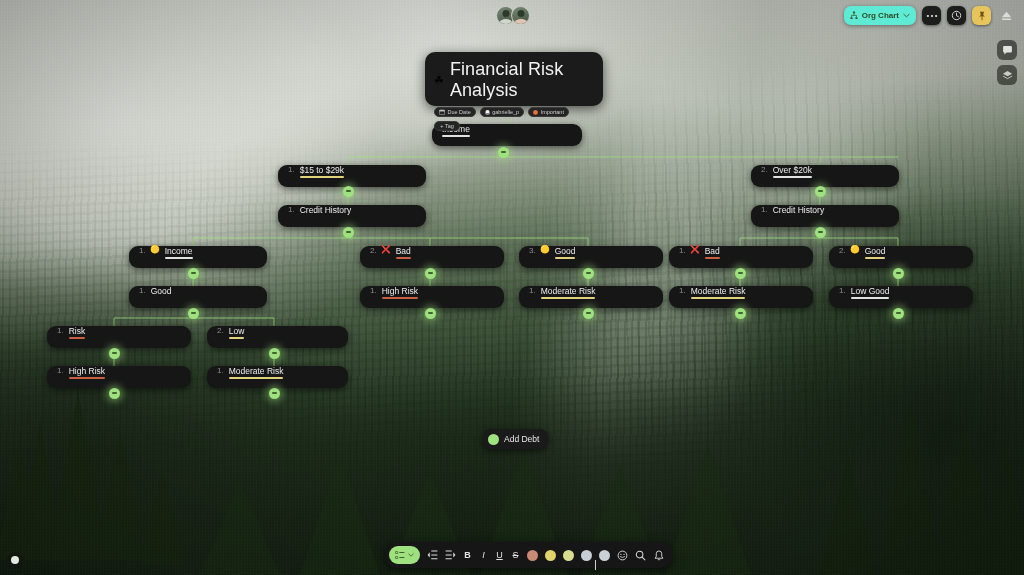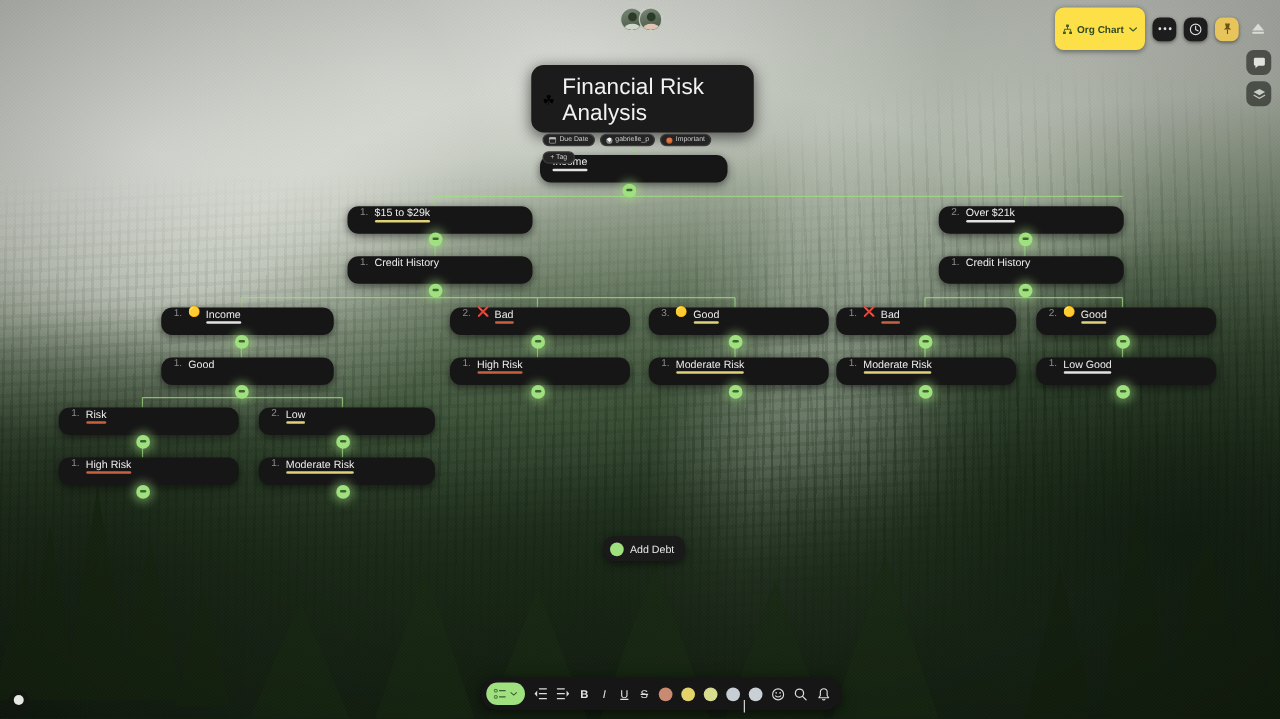--- a/index.html
+++ b/index.html
@@ -109,21 +109,21 @@
     width:7px; height:7px; border-radius:50%; background:#2c3a2a;
   }
   .av::after {
     content:""; position:absolute; left:50%; bottom:-3px; transform:translateX(-50%);
     width:13px; height:8px; border-radius:50% 50% 0 0; background:#cfd6cb;
   }
   .av.a2::after { background:#e2c4b4; }
 
   #tb-right { position:absolute; right:8px; top:6px; display:flex; align-items:center; gap:6px; }
   .org-pill {
-    height:34px; border-radius:7px; background:#fde047;
+    height:19px; border-radius:7px; background:#5eead4;
     display:flex; align-items:center; gap:4px; padding:0 6px;
     box-shadow:0 1px 4px rgba(0,0,0,.4);
   }
   .org-label { font-size:8px; color:#2f4a24; font-weight:600; }
   .rt-btn {
     width:19px; height:19px; border-radius:6px; background:#1d1d1d;
     display:flex; align-items:center; justify-content:center;
     box-shadow:0 1px 3px rgba(0,0,0,.5);
   }
   .rt-btn.amber { background:#e7c55c; }
@@ -405,21 +405,21 @@
 <div id="node-layer">
     <div class="node" style="left: 432px; top: 124px; width: 150px; height: 22px;">
       <span class="txt u" style="--ul: #e2e2e2;">Income</span>
     </div>
     <div class="node" style="left: 278px; top: 165px; width: 148px; height: 22px;">
       <span class="idx">1.</span>
       <span class="txt u" style="--ul: #e0d27a;">$15 to $29k</span>
     </div>
     <div class="node" style="left: 751px; top: 165px; width: 148px; height: 22px;">
       <span class="idx">2.</span>
-      <span class="txt u" style="--ul: #e2e2e2;">Over $21k</span>
+      <span class="txt u" style="--ul: #e2e2e2;">Over $20k</span>
     </div>
     <div class="node" style="left: 278px; top: 205px; width: 148px; height: 22px;">
       <span class="idx">1.</span>
       <span class="txt">Credit History</span>
     </div>
     <div class="node" style="left: 751px; top: 205px; width: 148px; height: 22px;">
       <span class="idx">1.</span>
       <span class="txt">Credit History</span>
     </div>
     <div class="node" style="left: 129px; top: 246px; width: 138px; height: 22px;">

